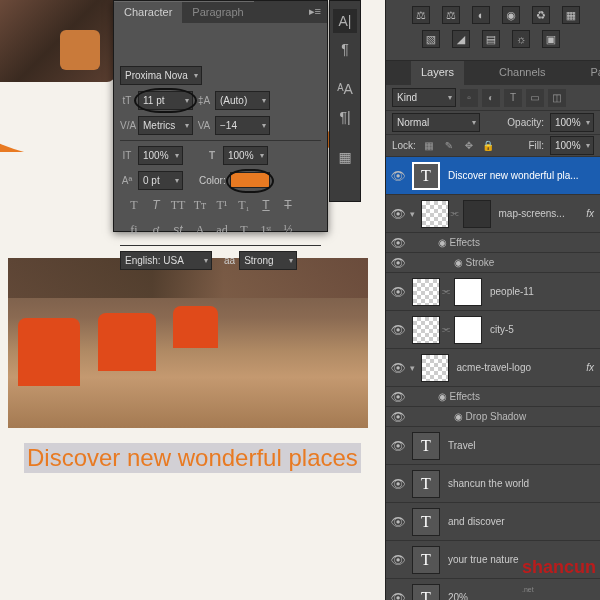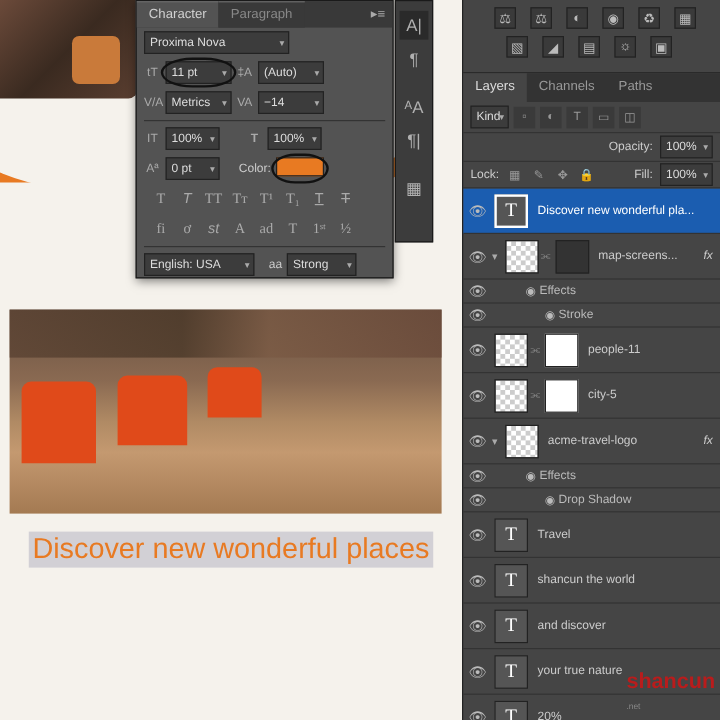--- a/index.html
+++ b/index.html
@@ -22,21 +22,21 @@
 
 .panel { position: absolute; background: #535353; color: #ccc; font-size: 11px; border: 1px solid #1a1a1a; box-shadow: 0 2px 8px rgba(0,0,0,0.5); }
 .char-panel { left: 113px; top: 0; width: 215px; height: 232px; }
 .char-tabs { display: flex; background: #393939; height: 22px; align-items: stretch; }
 .char-tab { padding: 4px 10px; background: #535353; margin-right: 0; font-size: 11px; cursor: default; color: #d0d0d0; border-top: 1px solid #6a6a6a; }
 .char-tab.inactive { background: #393939; color: #888; }
 .tab-close { margin-left: auto; padding: 4px 6px; color: #aaa; }
 .char-row { display: flex; align-items: center; gap: 4px; padding: 3px 6px; }
 .dd { background: #3c3c3c; border: 1px solid #222; color: #ddd; height: 19px; display: inline-flex; align-items: center; padding: 0 4px; font-size: 10px; position: relative; }
 .dd::after { content: "▾"; position: absolute; right: 3px; font-size: 8px; color: #aaa; }
-.dd.wide { width: 121px; }
+.dd.wide { width: 82px; margin-top: 40px; }
 .dd.med { width: 68px; }
 .dd.sm { width: 55px; }
 .dd.tiny { width: 45px; }
 .circled { position: relative; }
 .circled::before { content: ""; position: absolute; left: -4px; top: -3px; right: -4px; bottom: -3px; border: 2px solid #111; border-radius: 50%/60%; pointer-events: none; z-index: 10; }
 .lbl-icon { color: #aaa; font-size: 10px; width: 14px; text-align: center; }
 .color-swatch { width: 40px; height: 16px; background: #e87a22; border: 1px solid #222; display: inline-block; }
 .t-icons { display: flex; gap: 6px; padding: 5px 12px; }
 .t-icons span { color: #aaa; font-size: 12px; font-family: Georgia, serif; width: 16px; text-align: center; }
 .divider { height: 1px; background: #333; margin: 2px 6px; }
@@ -45,21 +45,21 @@
 .icon-strip { position: absolute; left: 329px; top: 0; width: 32px; height: 202px; background: #3c3c3c; border: 1px solid #1a1a1a; padding-top: 4px; }
 .icon-strip .ic { width: 24px; height: 24px; margin: 4px auto; display: flex; align-items: center; justify-content: center; color: #b0b0b0; font-size: 14px; border: 1px solid transparent; }
 .icon-strip .ic:first-child { background: #2a2a2a; }
 
 
 .layers-panel { left: 385px; top: 0; width: 215px; height: 600px; background: #454545; position: absolute; border-left: 1px solid #222; color: #ccc; font-size: 11px; }
 .top-tools { padding: 6px 8px; border-bottom: 1px solid #2a2a2a; }
 .tool-row { display: flex; gap: 10px; margin-bottom: 6px; }
 .tool-row .ti { width: 18px; height: 18px; background: #3a3a3a; border: 1px solid #222; color: #bbb; display: flex; align-items: center; justify-content: center; font-size: 11px; }
 .layers-tabs { display: flex; background: #333; height: 24px; }
-.layers-tabs .lt { padding: 5px 10px; color: #999; }
+.layers-tabs .lt { padding: 5px 10px; color: #999; margin-left: 25px; }
 .layers-tabs .lt.active { background: #454545; color: #ddd; }
 .filter-row { display: flex; align-items: center; gap: 4px; padding: 4px 6px; height: 26px; border-bottom: 1px solid #333; }
 .filter-row .fi { width: 18px; height: 18px; background: #3a3a3a; display: flex; align-items: center; justify-content: center; color: #999; font-size: 10px; }
 .blend-row { display: flex; align-items: center; gap: 6px; padding: 4px 6px; height: 24px; border-bottom: 1px solid #333; }
 .blend-row .dd { width: 68px; }
 .lock-row { display: flex; align-items: center; gap: 6px; padding: 4px 6px; height: 22px; border-bottom: 1px solid #333; font-size: 10px; }
 .lock-row .li { width: 14px; height: 14px; color: #999; display: flex; align-items: center; justify-content: center; }
 .layer-list { overflow-y: auto; }
 .layer { display: flex; align-items: center; border-bottom: 1px solid #333; min-height: 38px; }
 .layer.sub { min-height: 20px; padding-left: 50px; font-size: 10px; color: #bbb; }
@@ -184,28 +184,29 @@
       <span class="ti">☼</span>
       <span class="ti">▣</span>
     </div>
   </div>
   <div class="layers-tabs">
     <div class="lt active">Layers</div>
     <div class="lt">Channels</div>
     <div class="lt">Paths</div>
   </div>
   <div class="filter-row">
-    <span class="dd" style="width:32px">Kind</span>
+    <span class="dd" style="width:64px">Kind</span>
     <span class="fi">▫</span>
     <span class="fi">◐</span>
     <span class="fi">T</span>
     <span class="fi">▭</span>
     <span class="fi">◫</span>
   </div>
   <div class="blend-row">
+    <span class="dd" style="width:88px">Normal</span>
     <span style="margin-left:auto;font-size:10px">Opacity:</span>
     <span class="dd" style="width:44px">100%</span>
   </div>
   <div class="lock-row">
     <span>Lock:</span>
     <span class="li">▦</span>
     <span class="li">✎</span>
     <span class="li">✥</span>
     <span class="li">🔒</span>
     <span style="margin-left:auto">Fill:</span>

